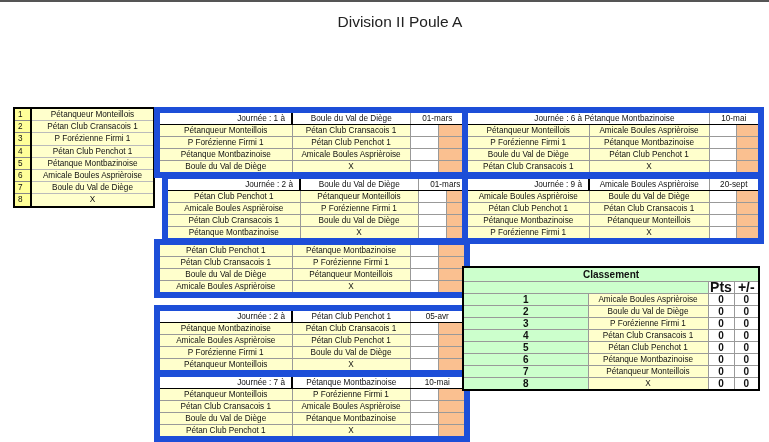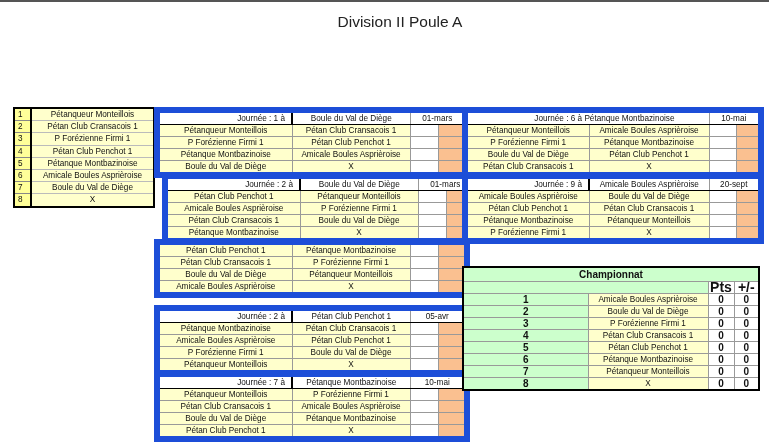--- a/index.html
+++ b/index.html
@@ -352,21 +352,21 @@
 
 <table class="abs cls">
   <colgroup>
       <col style="width:125px">
       <col style="width:120px">
       <col style="width:26px">
       <col style="width:25px">
     </colgroup>
   <tbody>
     <tr class="ch">
-        <td colspan="4" class="grn">Championnat</td>
+        <td colspan="4" class="grn">Classement</td>
       </tr>
     <tr class="sub">
         <td colspan="2" class="grn"></td>
         <td class="hdr">Pts</td>
         <td class="hdr">+/-</td>
       </tr>
   </tbody>
   <tbody id="cls-body">
       <tr>
         <td class="grn rank">1</td>

